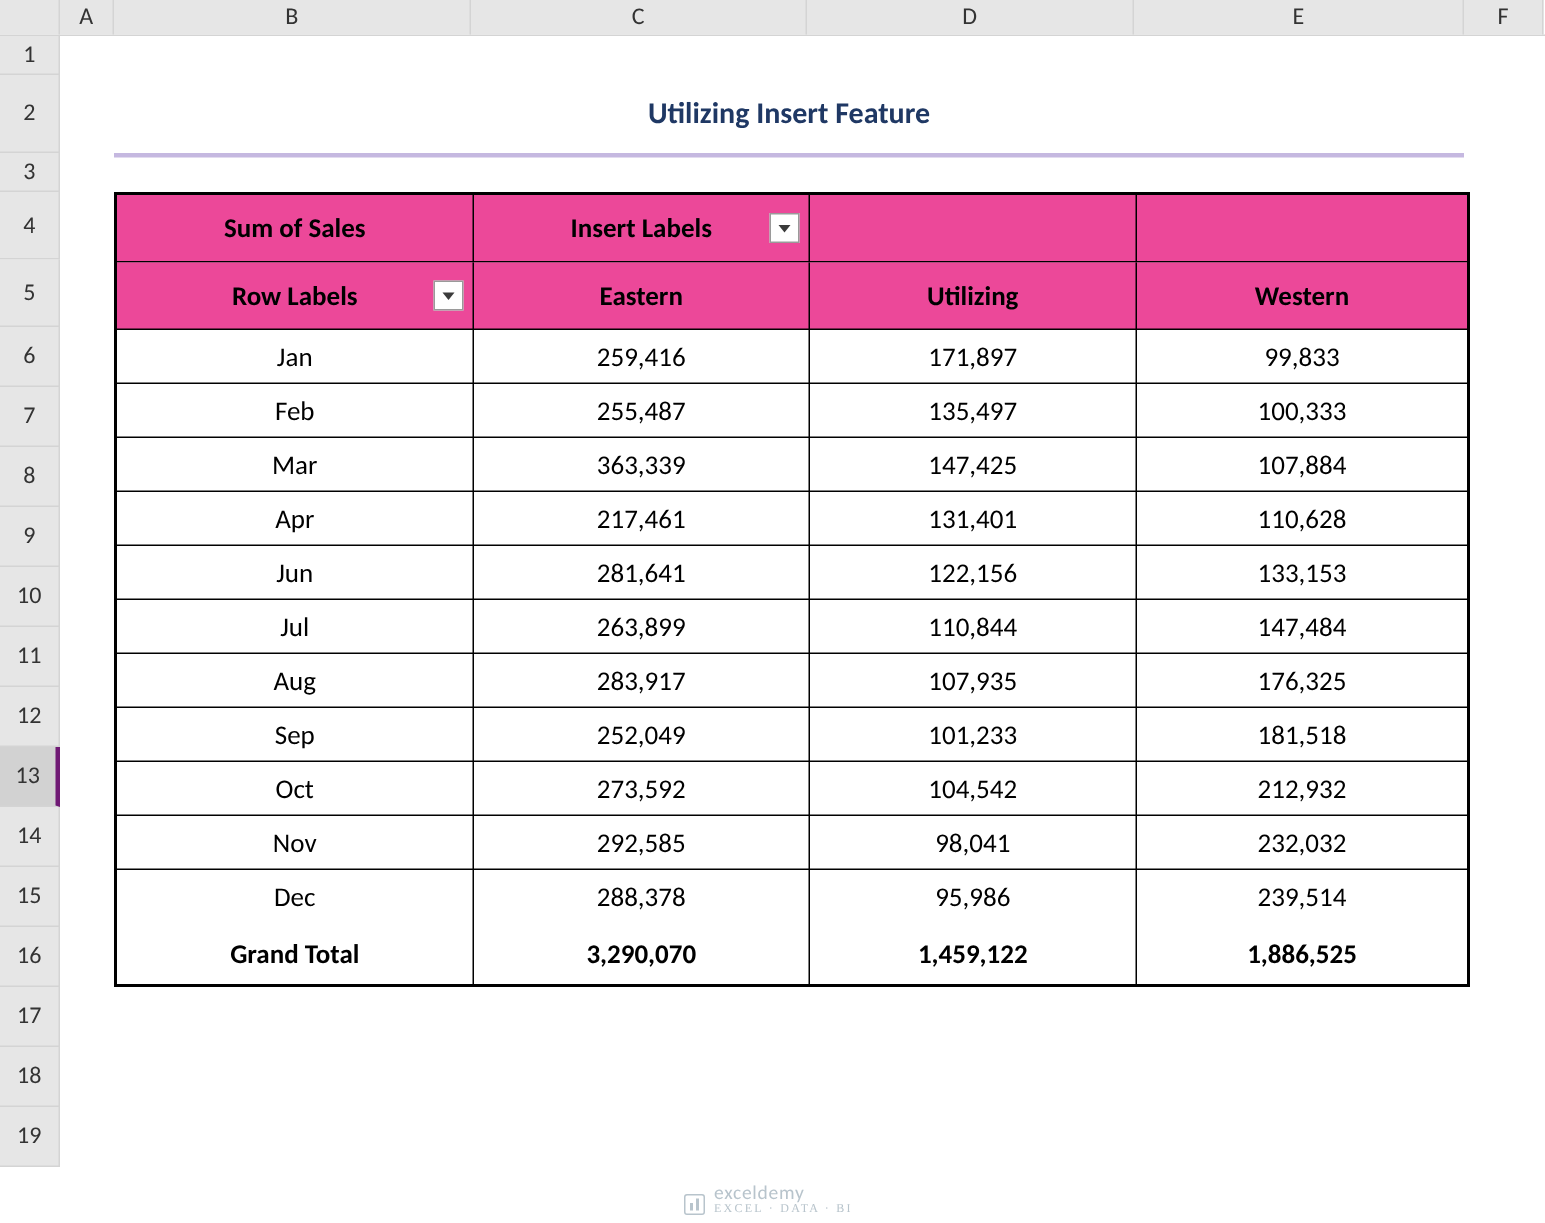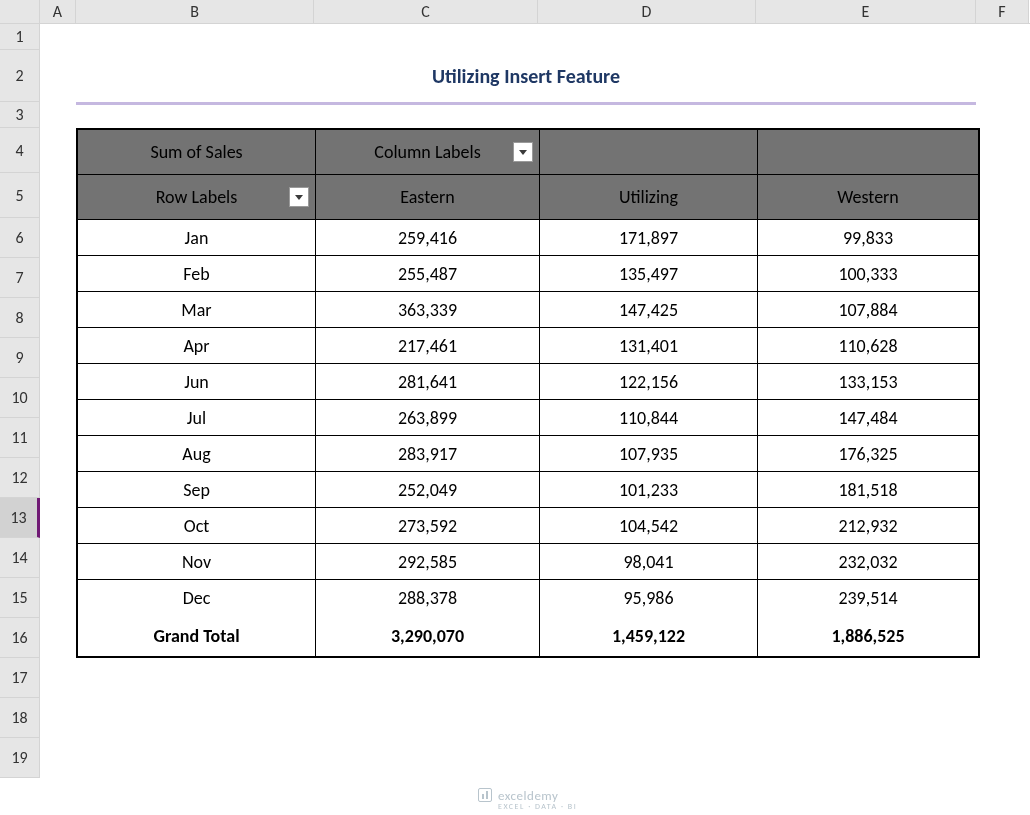--- a/index.html
+++ b/index.html
@@ -112,21 +112,21 @@
     color: #000;
     background: #fff;
     position: relative;
   }
   .pc:last-child { border-right: none; }
   .prow:last-child .pc { border-bottom: none; }
   .pcB { width: 238px; }
   .pcC { width: 224px; }
   .pcD { width: 218px; }
   .pcE { width: 220px; }
-  .ph { height: 45px; background: #737373; font-weight: normal; font-size: 18px; }
+  .ph { height: 45px; background: #ec4899; font-weight: bold; font-size: 18px; }
   .pd { height: 36px; }
   .pt { height: 40px; font-weight: bold; }
   .dd-btn {
     position: absolute;
     right: 6px;
     top: 50%;
     transform: translateY(-50%);
     width: 20px;
     height: 20px;
     background: #fff;
@@ -139,35 +139,36 @@
     content: "";
     width: 0; height: 0;
     border-left: 4px solid transparent;
     border-right: 4px solid transparent;
     border-top: 5px solid #3b3b3b;
   }
 
   
   .watermark {
     position: absolute;
-    left: 438px;
+    left: 416px;
     top: 764px;
     font-size: 13px;
     color: #b8c4cc;
     letter-spacing: 0.5px;
     display: flex;
-    align-items: flex-start;
+    align-items: flex-end;
     gap: 6px;
   }
   .watermark .sub {
     font-size: 8px;
     letter-spacing: 1.5px;
     color: #b8c4cc;
     display:block;
     margin-top:-2px;
+    font-family:Liberation Serif, serif;
   }
   .wm-icon {
     width: 14px; height: 14px;
     border: 1.5px solid #b8c4cc;
     border-radius: 2px;
     position: relative;
   }
   .wm-icon::before, .wm-icon::after {
     content:"";
     position:absolute;
@@ -220,21 +221,21 @@
       <div class="title-wrap">
         <span class="title">Utilizing Insert Feature</span>
       </div>
       <div class="title-underline"></div>
 
       <div class="pivot">
 
         <div class="prow">
           <div class="pc ph pcB">Sum of Sales</div>
           <div class="pc ph pcC">
-            <span>Column Labels</span>
+            <span>Insert Labels</span>
             <span class="dd-btn"></span>
           </div>
           <div class="pc ph pcD"></div>
           <div class="pc ph pcE"></div>
         </div>
 
         <div class="prow">
           <div class="pc ph pcB">
             <span>Row Labels</span>
             <span class="dd-btn"></span>

